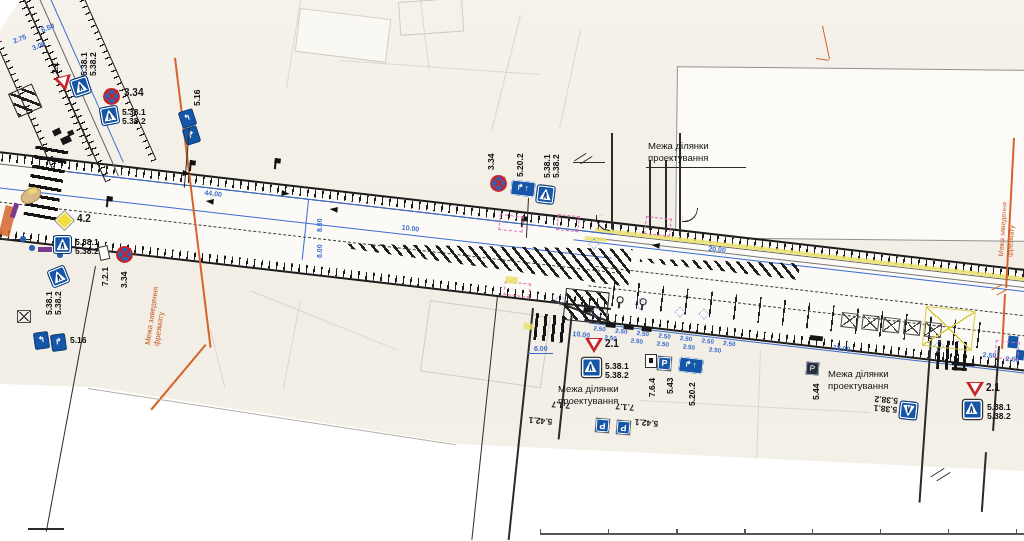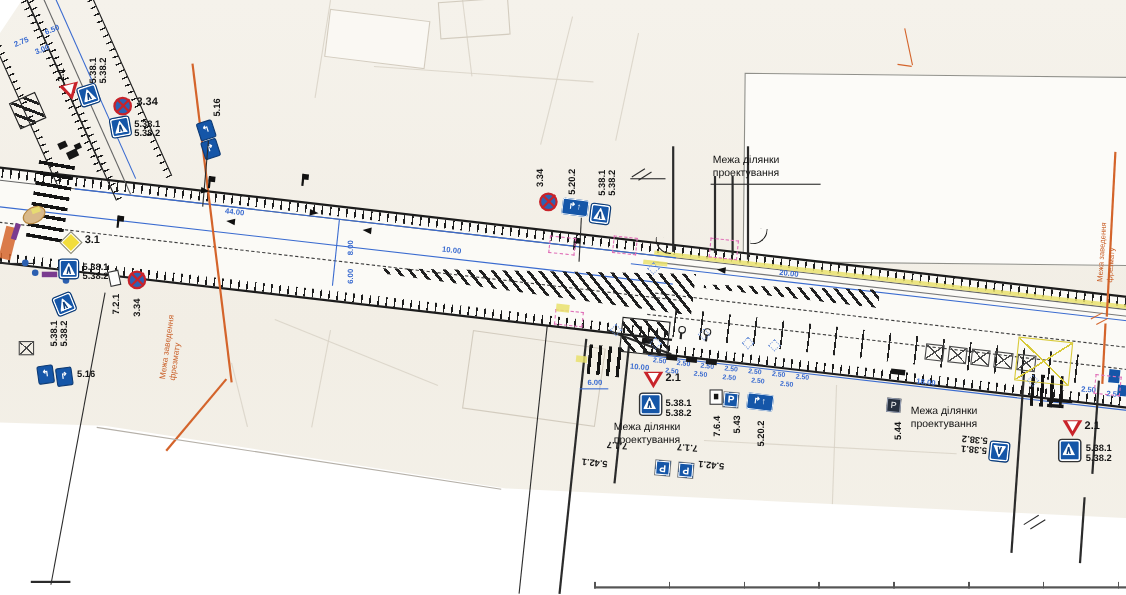--- a/index.html
+++ b/index.html
@@ -254,21 +254,21 @@
 <div class="abs" style="left:38px;top:247px;width:14px;height:5px;background:#7a3b8f"></div>
 <div class="abs" style="left:20px;top:236px;width:6px;height:6px;border-radius:50%;background:#2b5fb0"></div>
 <div class="abs" style="left:29px;top:245px;width:6px;height:6px;border-radius:50%;background:#2b5fb0"></div>
 <div class="abs" style="left:57px;top:252px;width:6px;height:6px;border-radius:50%;background:#2b5fb0"></div>
 <div class="abs" style="left:20px;top:188px;width:20px;height:13px;border-radius:50%;background:#d9b98a;border:1px solid #b5863f;transform:rotate(-28deg)"></div>
 <div class="blk" style="left:52px;top:131px;width:8px;height:6px;transform:rotate(-25deg)"></div>
 <div class="blk" style="left:60px;top:139px;width:10px;height:7px;transform:rotate(-25deg)"></div>
 <div class="blk" style="left:67px;top:132px;width:6px;height:5px;transform:rotate(-25deg)"></div>
 
 <div class="s-diamond" style="left:58px;top:214px"></div>
-<span class="lbl lblL" style="left:77px;top:214px">3.1</span>
+<span class="lbl lblL" style="left:77px;top:214px">4.2</span>
 <div class="s-ped" style="left:54px;top:236px"></div>
 <span class="lbl" style="left:75px;top:238px">5.38.1</span>
 <span class="lbl" style="left:75px;top:247px">5.38.2</span>
 <div class="s-plate" style="left:99px;top:246px;width:8px;height:12px;transform:rotate(-12deg)"></div>
 <span class="lbl rot90" style="left:101px;top:286px">7.2.1</span>
 <div class="s-nostop" style="left:116px;top:246px"></div>
 <span class="lbl rot90" style="left:120px;top:288px">3.34</span>
 <div class="s-ped" style="left:50px;top:268px;transform:rotate(-22deg)"></div>
 <span class="lbl rot90" style="left:45px;top:315px">5.38.1</span>
 <span class="lbl rot90" style="left:54px;top:315px">5.38.2</span>

